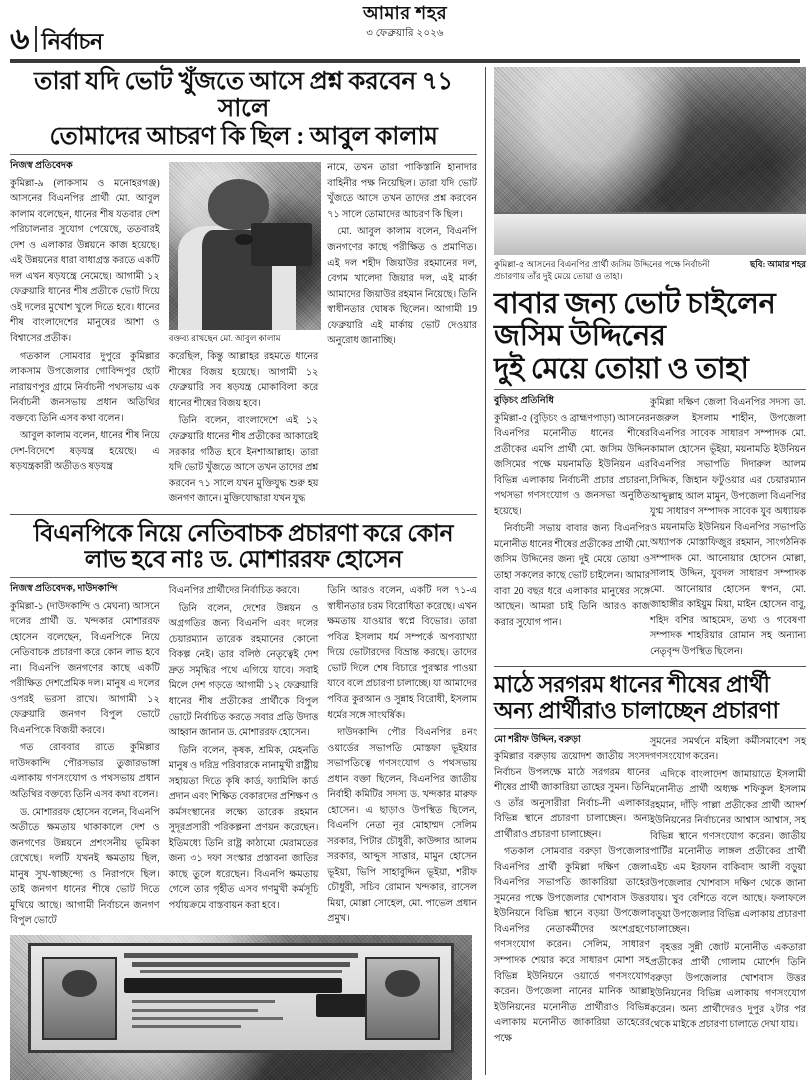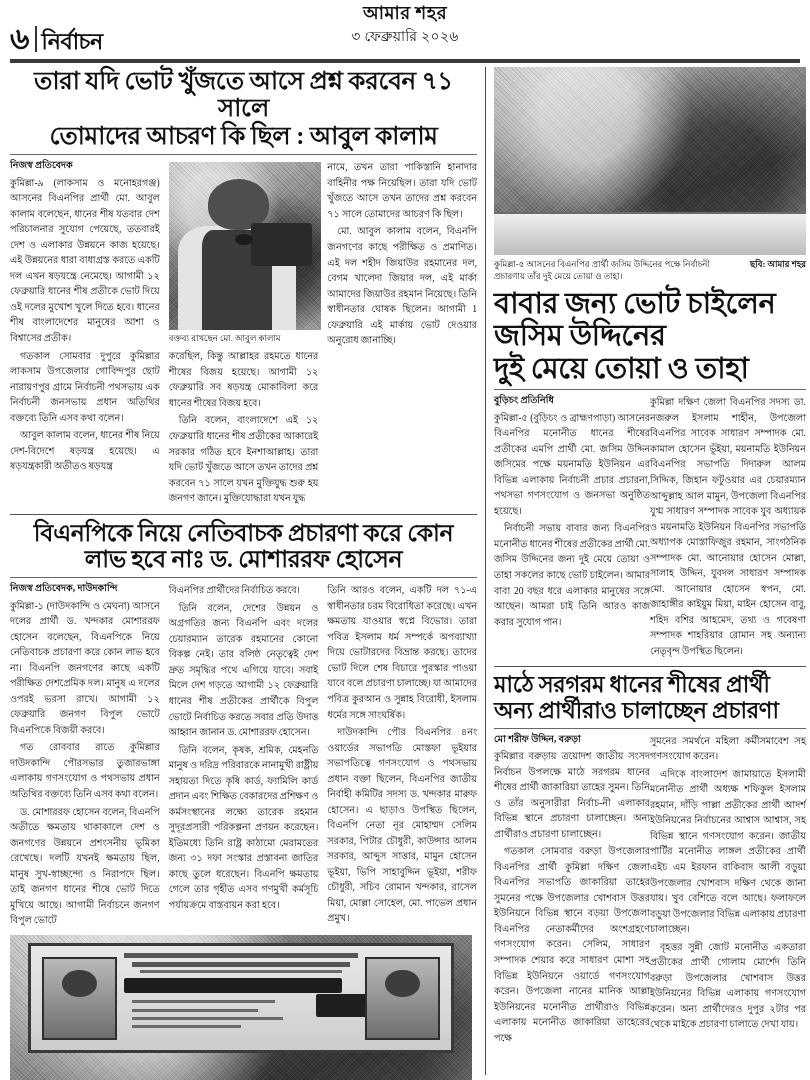--- a/index.html
+++ b/index.html
@@ -13,21 +13,21 @@
   .page{position:relative;width:810px;height:1080px;background:#fff;box-sizing:border-box;padding:0 10px;}
 
   
   .masthead{position:relative;height:56px;display:flex;align-items:flex-end;}
   .mh-left{display:flex;align-items:baseline;gap:5px;padding-bottom:2px;}
   .mh-pageno{font-size:30px;font-weight:700;line-height:1;font-family:"Liberation Serif",serif;}
   .mh-divider{width:2px;height:26px;background:#333;display:inline-block;position:relative;top:3px;}
   .mh-section{font-size:22px;font-weight:700;line-height:1;letter-spacing:-0.5px;}
   .mh-center{position:absolute;left:0;right:0;top:4px;text-align:center;pointer-events:none;}
   .mh-title{font-size:18px;font-weight:700;line-height:1.1;letter-spacing:0.5px;}
-  .mh-date{font-size:14px;margin-top:1px;letter-spacing:.3px;}
+  .mh-date{font-size:10px;margin-top:1px;letter-spacing:.3px;}
 
   .rule-thick{height:4px;background:#3a3a3a;margin-top:3px;}
   .rule-thin{height:1px;background:#555;margin-top:1.5px;}
 
   
   .body-grid{display:flex;gap:0;margin-top:4px;height:1008px;}
   .col-left{width:475px;flex:0 0 475px;padding-right:8px;box-sizing:border-box;}
   .vsep{width:1px;background:#4a4a4a;flex:0 0 1px;margin:0 0px;}
   .col-right{flex:1;padding-left:8px;box-sizing:border-box;}
 
@@ -159,21 +159,21 @@
                 </div>
               </div>
               <div class="cap-inline">বক্তব্য রাখছেন মো. আবুল কালাম</div>
             </div>
             <p class="bd">করেছিল, কিন্তু আল্লাহর রহমতে ধানের শীষের বিজয় হয়েছে। আগামী ১২ ফেব্রুয়ারি সব ষড়যন্ত্র মোকাবিলা করে ধানের শীষের বিজয় হবে।</p>
             <p class="bd ind">তিনি বলেন, বাংলাদেশে এই ১২ ফেব্রুয়ারি ধানের শীষ প্রতীকের আকারেই সরকার গঠিত হবে ইনশাআল্লাহ। তারা যদি ভোট খুঁজতে আসে তখন তাদের প্রশ্ন করবেন ৭১ সালে যখন মুক্তিযুদ্ধ শুরু হয় জনগণ জানে। মুক্তিযোদ্ধারা যখন যুদ্ধ</p>
           </div>
 
           <div class="colx">
             <p class="bd">নামে, তখন তারা পাকিস্তানি হানাদার বাহিনীর পক্ষ নিয়েছিল। তারা যদি ভোট খুঁজতে আসে তখন তাদের প্রশ্ন করবেন ৭১ সালে তোমাদের আচরণ কি ছিল।</p>
-            <p class="bd ind">মো. আবুল কালাম বলেন, বিএনপি জনগণের কাছে পরীক্ষিত ও প্রমাণিত। এই দল শহীদ জিয়াউর রহমানের দল, বেগম খালেদা জিয়ার দল, এই মার্কা আমাদের জিয়াউর রহমান নিয়েছে। তিনি স্বাধীনতার ঘোষক ছিলেন। আগামী 1 ফেব্রুয়ারি এই মার্কায় ভোট দেওয়ার অনুরোধ জানাচ্ছি।</p>
+            <p class="bd ind">মো. আবুল কালাম বলেন, বিএনপি জনগণের কাছে পরীক্ষিত ও প্রমাণিত। এই দল শহীদ জিয়াউর রহমানের দল, বেগম খালেদা জিয়ার দল, এই মার্কা আমাদের জিয়াউর রহমান নিয়েছে। তিনি স্বাধীনতার ঘোষক ছিলেন। আগামী 19 ফেব্রুয়ারি এই মার্কায় ভোট দেওয়ার অনুরোধ জানাচ্ছি।</p>
           </div>
         </div>
       </div>
 
       <div class="rule-thin" style="margin-top:6px;"></div>
 
       <div style="margin-top:5px;">
         <div class="hl hl-2">
           <span class="hl-line">বিএনপিকে নিয়ে নেতিবাচক প্রচারণা করে কোন</span>
           <span class="hl-line">লাভ হবে নাঃ ড. মোশাররফ হোসেন</span>

